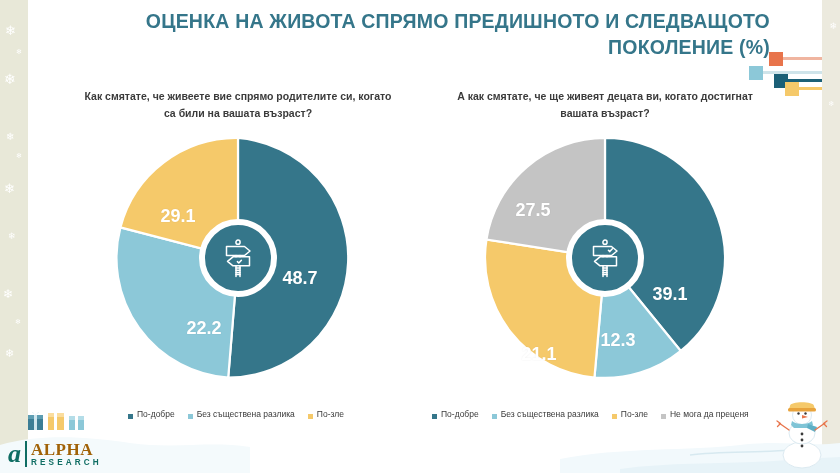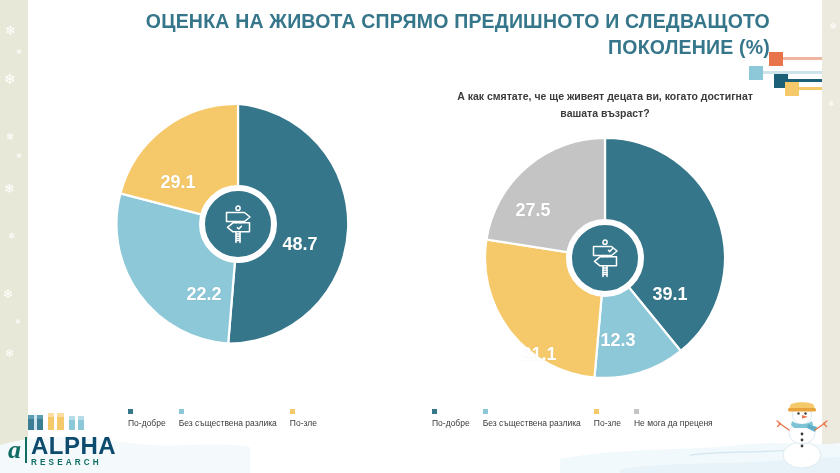--- a/index.html
+++ b/index.html
@@ -95,21 +95,21 @@
     position: absolute;
     display: flex;
     align-items: center;
     gap: 13px;
     font-size: 8.5px;
     color: #3a3a3a;
     white-space: nowrap;
   }
   .legend.left  { left: 128px; top: 409px; }
   .legend.right { left: 432px; top: 409px; }
-  .legend-item { display: flex; align-items: flex-start; gap: 4px; flex-direction: column; }
+  .legend-item { display: flex; align-items: flex-end; gap: 4px; }
   .legend-swatch { width: 5px; height: 5px; display: inline-block; }
 
   
   .snowband {
     position: absolute; left: 0; bottom: 0;
     width: 840px; height: 62px;
     pointer-events: none;
   }
 
   
@@ -121,22 +121,22 @@
   .logo-alpha {
     font-size: 26px; font-weight: bold;
     color: #0f6d63;
     font-family: "Liberation Serif", serif;
     font-style: italic;
     line-height: 1;
   }
   .logo-bar { width: 2px; height: 26px; background: #0f6d63; }
   .logo-txt { line-height: 1; }
   .logo-main {
-    font-size: 24px; font-weight: bold; color: #0c4a6e;
-    letter-spacing: 0.5px; display: block;
+    font-size: 17px; font-weight: bold; color: #a16207;
+    letter-spacing: 0.5px; display: block; font-family: Liberation Serif, serif;
   }
   .logo-sub {
     font-size: 8.2px; font-weight: bold; color: #0f6d63;
     letter-spacing: 3.1px; display: block; margin-top: 1px;
   }
 
   
   .gifts { position: absolute; left: 26px; bottom: 36px; }
 
   
@@ -175,20 +175,21 @@
       <rect x="38" y="30" width="14" height="14" fill="#1b6077"></rect>
       <rect x="52" y="35" width="34" height="3" fill="#1b6077"></rect>
       <rect x="49" y="38" width="14" height="14" fill="#f5c96a"></rect>
       <rect x="63" y="43" width="23" height="3" fill="#f5c96a"></rect>
     </svg>
   </div>
 
   <div class="title">ОЦЕНКА НА ЖИВОТА СПРЯМО ПРЕДИШНОТО И СЛЕДВАЩОТО ПОКОЛЕНИЕ (%)</div>
 
   <div class="panel left">
+    <div class="subtitle">Как смятате, че живеете вие спрямо родителите си, когато са били на вашата възраст?</div>
 
     <div class="donut-wrap">
       <svg class="donut-svg" viewBox="0 0 248 248">
 
         <path d="M124 124 L124 4 A120 120 0 0 1 114.22 243.60 Z" fill="#35768a" stroke="#ffffff" stroke-width="2.2"></path>
 
         <path d="M124 124 L114.22 243.60 A120 120 0 0 1 6.41 93.40 Z" fill="#8cc8d8" stroke="#ffffff" stroke-width="2.2"></path>
 
         <path d="M124 124 L6.41 93.40 A120 120 0 0 1 124 4 Z" fill="#f5c96a" stroke="#ffffff" stroke-width="2.2"></path>
       </svg>

